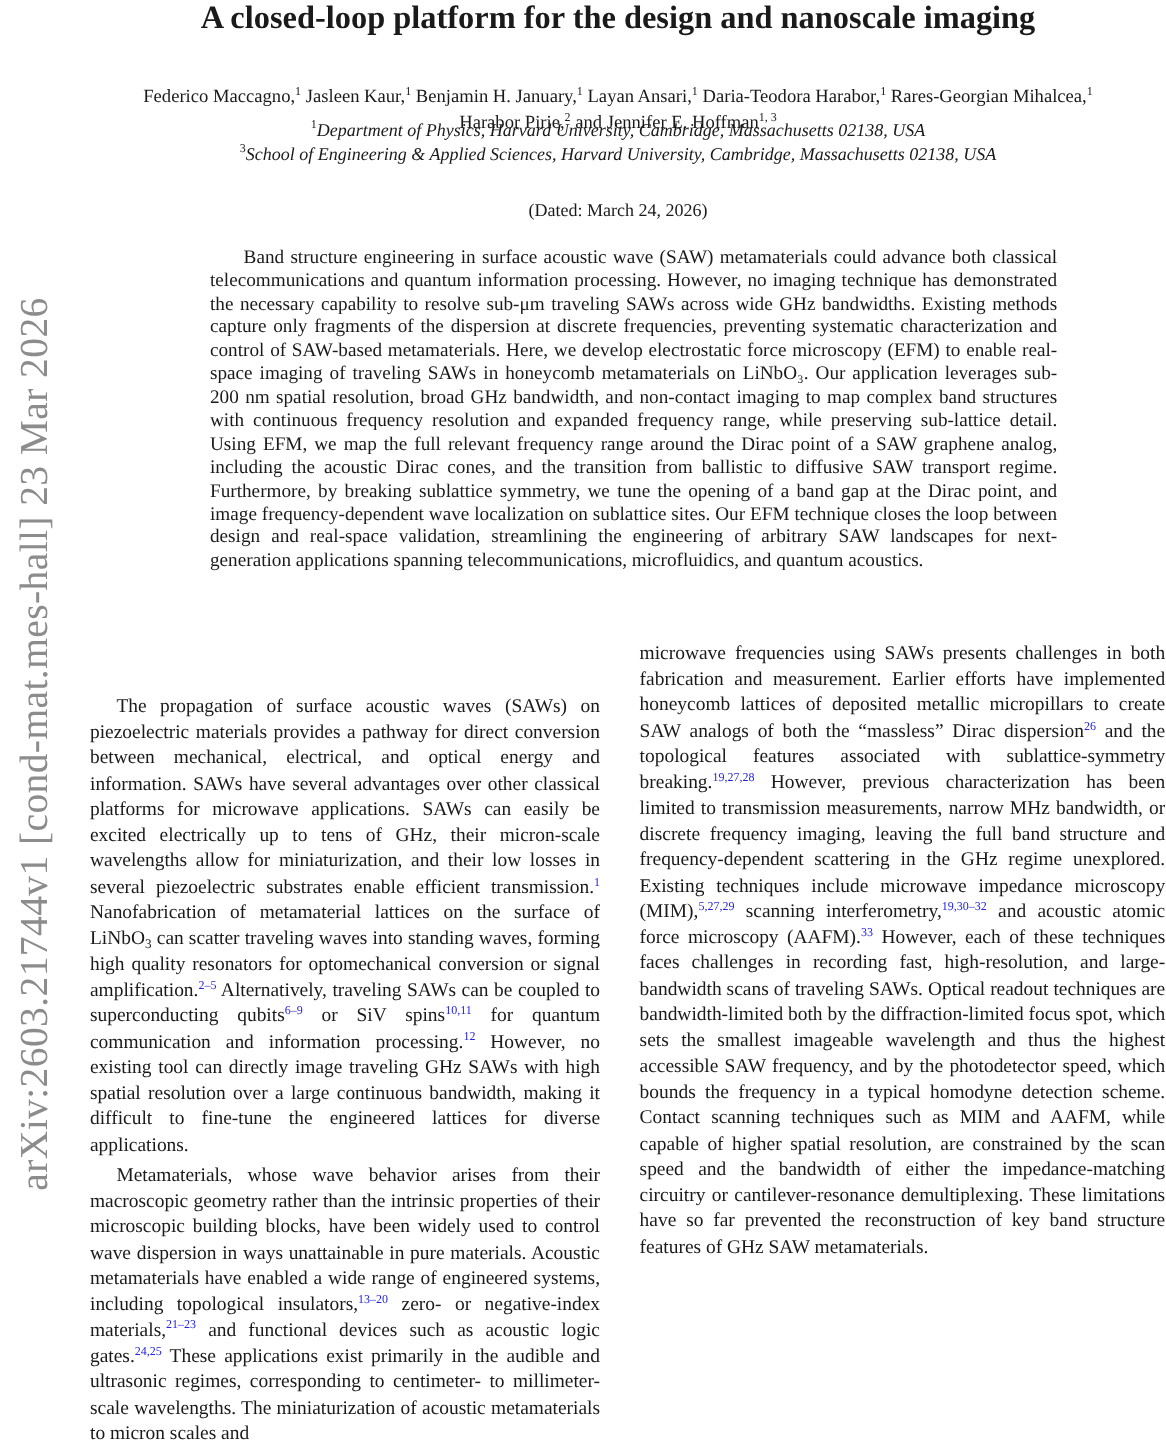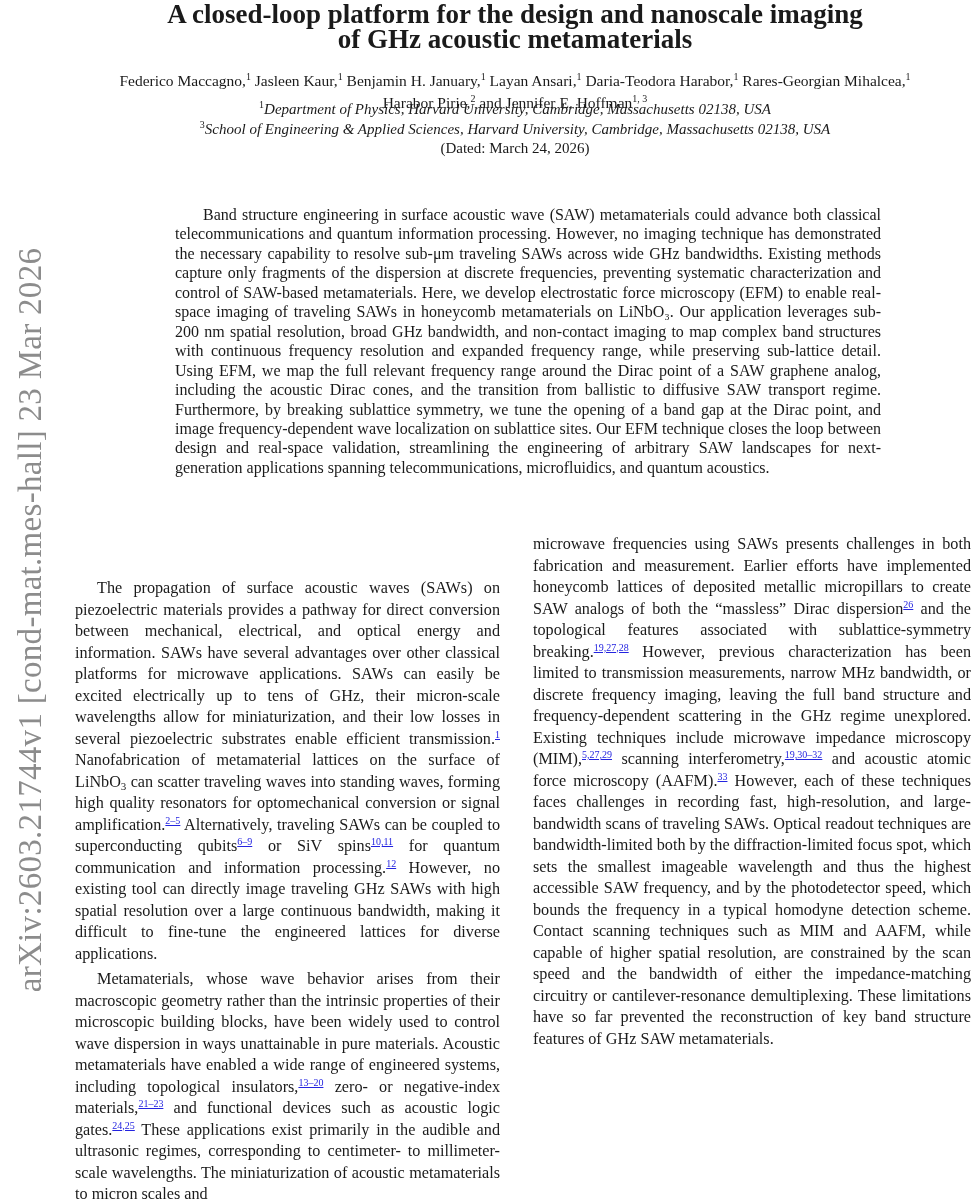--- a/index.html
+++ b/index.html
@@ -28,23 +28,23 @@
     position: absolute; left: 110px; width: 810px; top: 70px;
     text-align: center; font-family: "Liberation Serif", serif;
     font-size: 15.5px; line-height: 22px;
   }
   .affils {
     position: absolute; left: 90px; width: 850px; top: 100px;
     text-align: center; font-family: "Liberation Serif", serif;
     font-size: 15px; line-height: 19.5px;
   }
   .affils .aff { font-style: italic; }
-  .dated { font-style: normal; }
+  .dated { font-style: normal; margin-top: 28px; }
   sup { font-size: 10px; line-height: 0; vertical-align: 6px; }
-  .cite { color: #2323e0; text-decoration: underline; }
+  .cite { color: #2323e0; }
   .abstract {
     position: absolute; left: 175px; width: 706px; top: 205px;
     font-family: Liberation Serif, serif;
     font-size: 16px; line-height: 19.45px; text-align: justify;
   }
   .abstract p { margin: 0; text-indent: 28px; }
   .col {
     position: absolute; top: 534px;
     font-family: "Liberation Serif", serif;
     font-size: 16.2px; line-height: 21.5px; text-align: justify;
@@ -57,21 +57,20 @@
 </style>
 </head>
 <body>
 
 <div class="side-stamp">
   <span>arXiv:2603.21744v1  [cond-mat.mes-hall]  23 Mar 2026</span>
 </div>
 
 <header class="title">
   <div>A closed-loop platform for the design and nanoscale imaging</div>
-  <div>of GHz acoustic metamaterials</div>
 </header>
 
 <div class="authors">
   <span><span>Federico Maccagno,</span><sup>1</sup></span>
   <span><span>Jasleen Kaur,</span><sup>1</sup></span>
   <span><span>Benjamin H. January,</span><sup>1</sup></span>
   <span><span>Layan Ansari,</span><sup>1</sup></span>
   <span><span>Daria-Teodora Harabor,</span><sup>1</sup></span>
   <span><span>Rares-Georgian Mihalcea,</span><sup>1</sup></span>
   <span><span>Harabor Pirie,</span><sup>2</sup></span>

